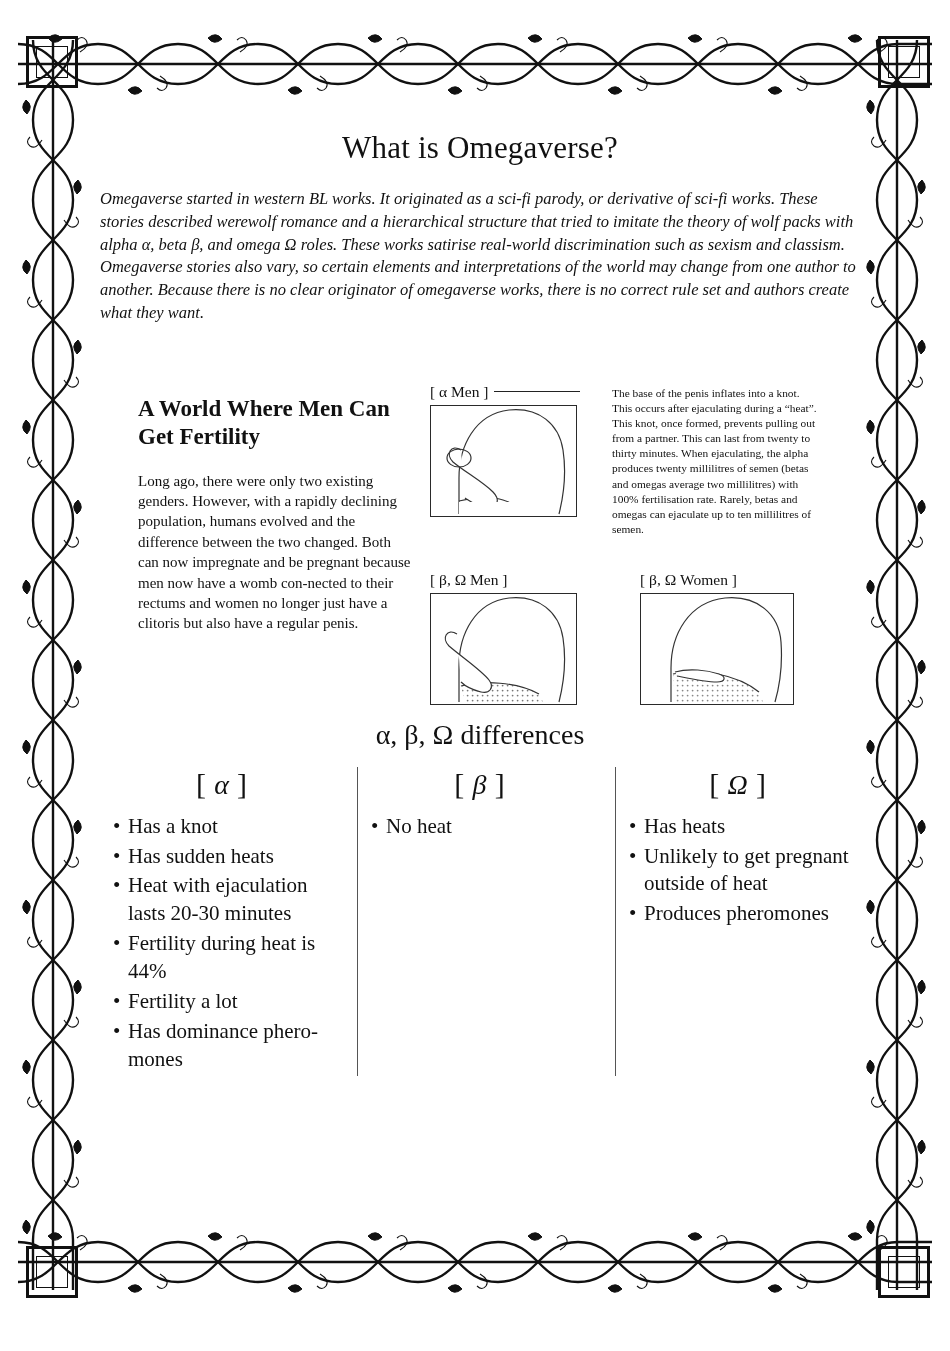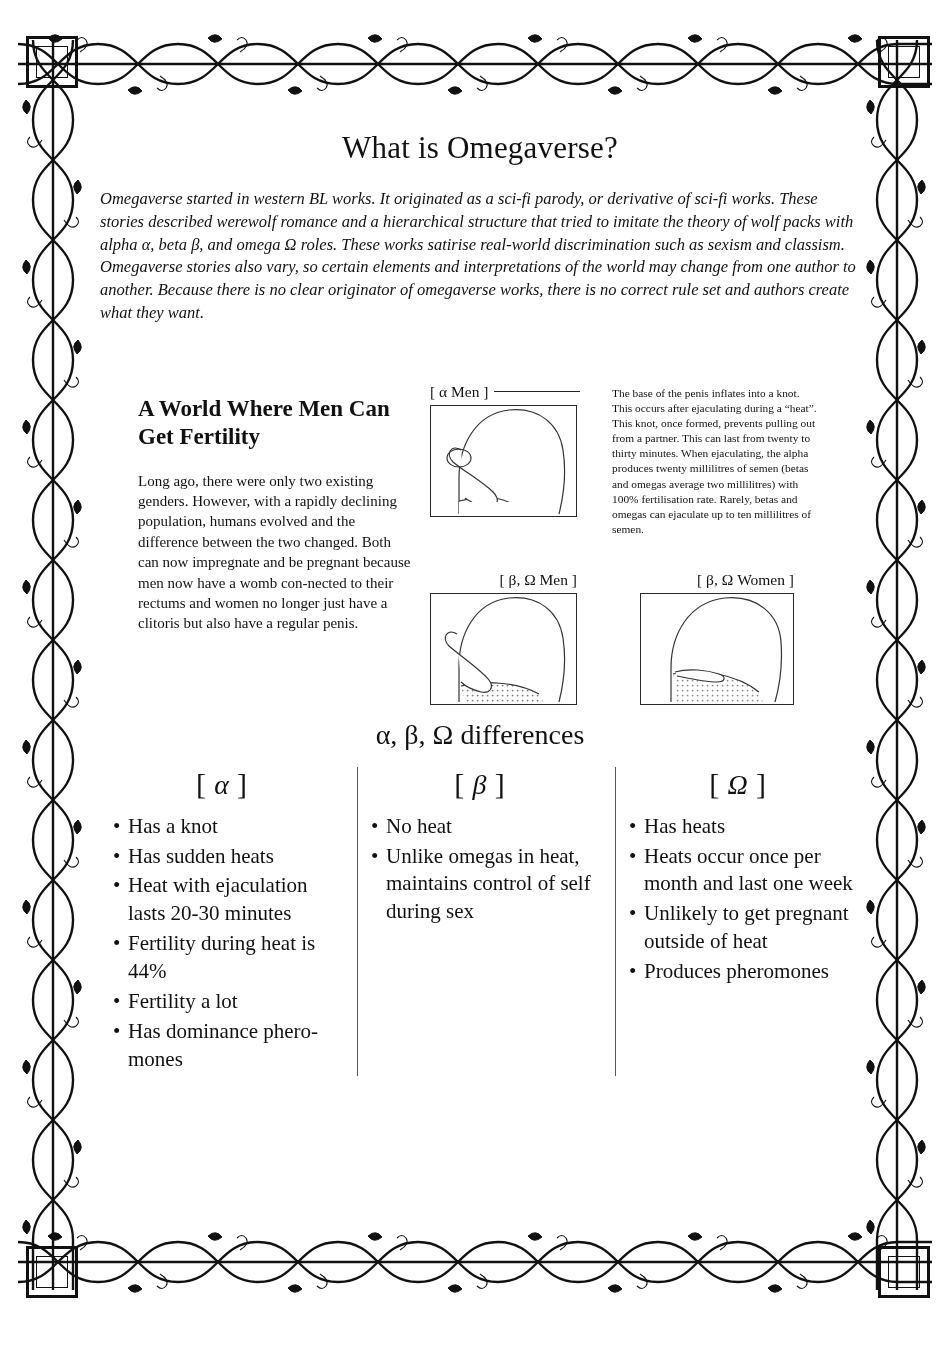--- a/index.html
+++ b/index.html
@@ -100,21 +100,20 @@
     margin: 0;
   }
 
   .fig {
     position: absolute;
   }
   .fig-label {
     font-size: 15.5px;
     margin-bottom: 4px;
     white-space: nowrap;
-    text-align: right;
   }
   .fig-box {
     border: 1px solid #2a2a2a;
     background: #fff;
     position: relative;
     overflow: hidden;
   }
   .fig-alpha   { left: 330px; top: 0px; }
   .fig-alpha .fig-box { width: 145px; height: 110px; }
   .fig-beta    { left: 330px; top: 188px; }
@@ -446,33 +445,31 @@
       </div>
 
       <div class="diff-col">
         <div class="diff-head">
           <span class="brk">[</span>
           <span class="sym">β</span>
           <span class="brk">]</span>
         </div>
         <ul class="diff-list">
           <li>No heat</li>
-          <li>Unlike omegas in heat, maintains control of self during sex</li>
         </ul>
       </div>
 
       <div class="diff-col">
         <div class="diff-head">
           <span class="brk">[</span>
           <span class="sym">Ω</span>
           <span class="brk">]</span>
         </div>
         <ul class="diff-list">
           <li>Has heats</li>
-          <li>Heats occur once per month and last one week</li>
           <li>Unlikely to get pregnant outside of heat</li>
           <li>Produces pheromones</li>
         </ul>
       </div>
 
     </div>
   </div>
 
 </div>
 

